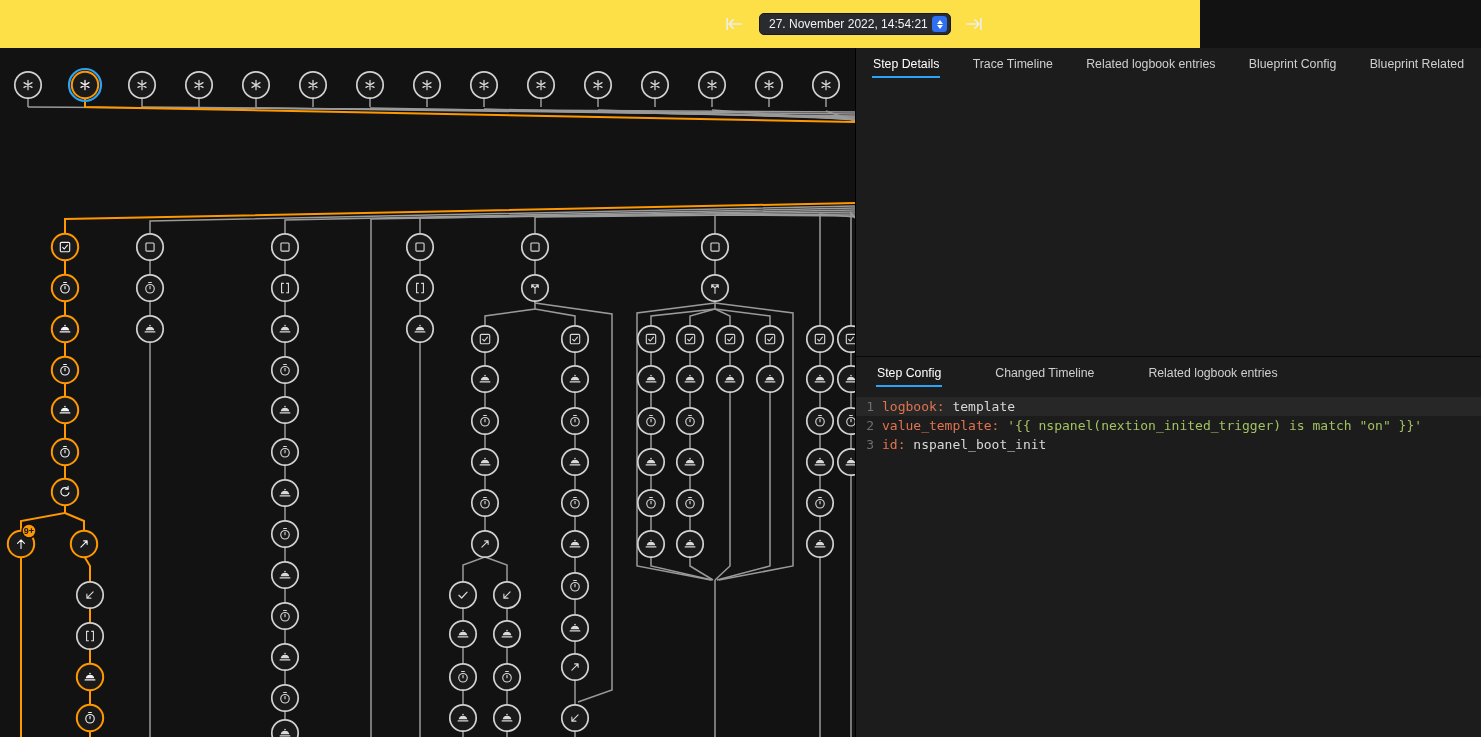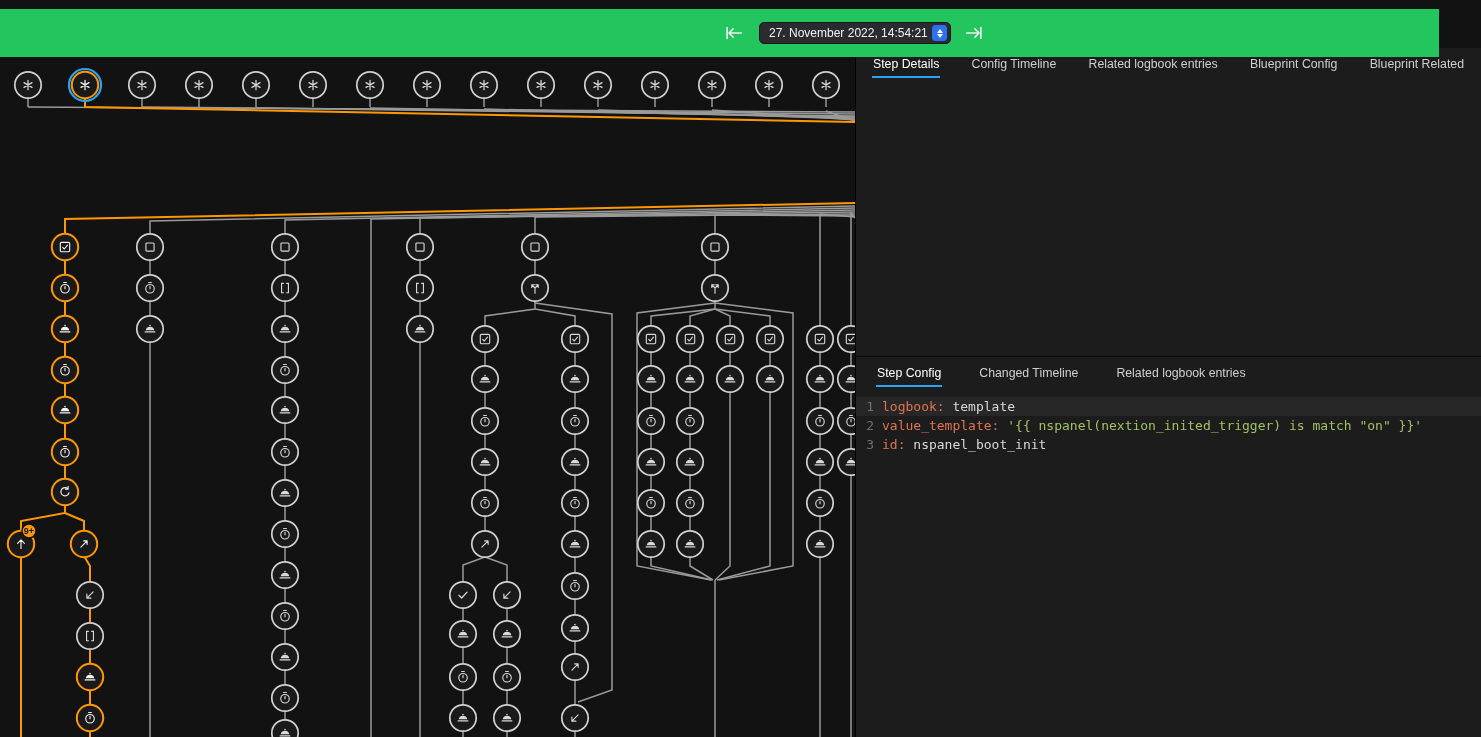--- a/index.html
+++ b/index.html
@@ -2,21 +2,21 @@
 <html style="--accent: #2ba3f7; --path: #ff9800; --edge: #9a9a9a; --node: #d2d2d2; --ckey: #e2734f; --cstr: #a2c262; --cplain: #d8d8d8;"><head>
 <meta charset="utf-8">
 <style>
   html,body{margin:0;padding:0}
   body{
     width:1481px;height:737px;overflow:hidden;position:relative;
     background:#121212;color:#ddd;
     font-family:"Liberation Sans",sans-serif;
   }
   
-  .topbar{position:absolute;left:0;top:9px;width:1439px;height:48px;background:#22c55e;z-index:5}
+  .topbar{position:absolute;left:0;top:0;width:1200px;height:48px;background:#fde047;z-index:5}
   .nav-arrow{position:absolute;top:13px;width:22px;height:22px;color:#ededed;cursor:pointer}
   .picker{
     position:absolute;left:759px;top:13px;width:192px;height:22px;box-sizing:border-box;
     background:#2a2b2e;border:1px solid #17181a;border-radius:5px;
     display:flex;align-items:center;padding-left:9px;cursor:pointer;
   }
   .picker-label{font-size:12px;color:#f2f2f2;flex:1;white-space:nowrap}
   .stepper{width:15px;height:16px;background:#2f6ff2;border-radius:3.5px;margin-right:3px;
     display:flex;flex-direction:column;align-items:center;justify-content:center;gap:1px;flex:none}
   .tri-up{width:0;height:0;border-left:3px solid transparent;border-right:3px solid transparent;border-bottom:4px solid #fff}
@@ -35,21 +35,21 @@
   
   .panel{position:absolute;left:855px;top:48px;width:626px;height:689px;box-sizing:border-box;
     background:#1c1c1c;border-left:1px solid #000}
   .tabs{display:flex;align-items:stretch;height:30px;padding:0 16px;justify-content:space-between}
   .tab{position:relative;background:none;border:none;color:#cfcfcf;font-size:12.3px;
     font-family:Liberation Sans, sans-serif;padding:7px 1px 6px;cursor:pointer;white-space:nowrap}
   .tab.selected{color:#fff}
   .tab.selected::after{content:"";position:absolute;left:0;right:0;bottom:0;height:2px;background:var(--accent)}
   .executed{margin:17px 0 0 72px;font-size:13.8px;color:#ececec}
   .config{position:absolute;left:0;top:308px;right:0;bottom:0;border-top:1px solid #0a0a0a}
-  .config .tabs{justify-content:flex-start;gap:36px;padding:0 20px}
+  .config .tabs{justify-content:flex-start;gap:52px;padding:0 20px}
   .codeblock{margin-top:10px;font-family:"DejaVu Sans Mono","Liberation Mono",monospace;
     font-size:13px;line-height:19px}
   .cl{display:flex}
   .cl.active{background:#272727}
   .ln{width:18px;flex:none;text-align:right;padding-right:8px;color:#6f6f6f;user-select:none}
   .code{white-space:pre}
   .tok-key{color:var(--ckey)}
   .tok-string{color:var(--cstr)}
   .tok-plain{color:var(--cplain)}
 </style>
@@ -585,21 +585,21 @@
     </span>
   </div>
   <svg class="nav-arrow" style="left:963px" viewBox="0 0 24 24">
     <path d="M19.5 6v12M4 12h13.5M13 7.5l4.5 4.5-4.5 4.5" fill="none" stroke="currentColor" stroke-width="1.8" stroke-linecap="round" stroke-linejoin="round"></path>
   </svg>
 </div>
 
 <div class="panel">
   <div class="tabs" id="tabs-top">
       <button class="tab selected">Step Details</button>
-      <button class="tab">Config Timeline</button>
+      <button class="tab">Trace Timeline</button>
       <button class="tab">Related logbook entries</button>
       <button class="tab">Blueprint Config</button>
       <button class="tab">Blueprint Related</button>
     </div>
 
   <div class="config">
     <div class="tabs" id="tabs-lower">
         <button class="tab selected">Step Config</button>
         <button class="tab">Changed Timeline</button>
         <button class="tab">Related logbook entries</button>

